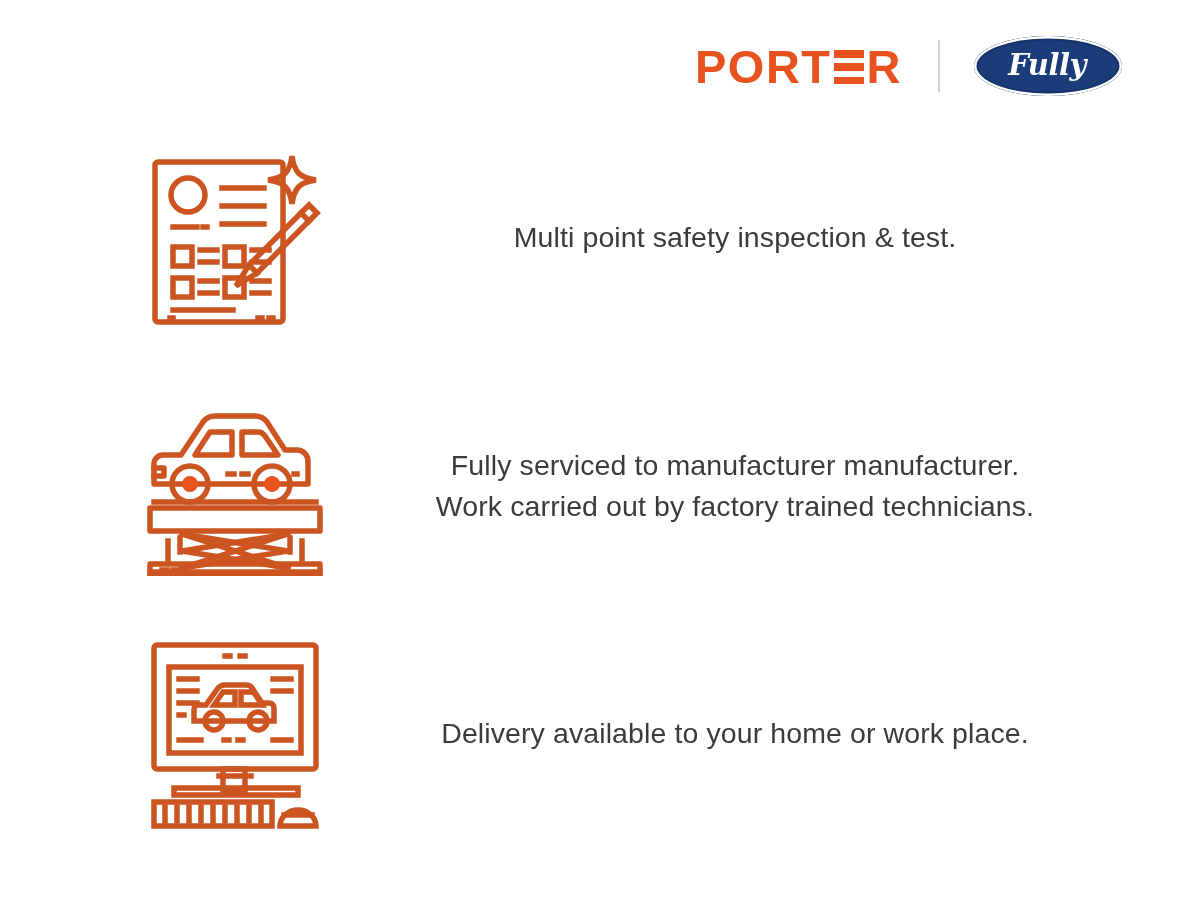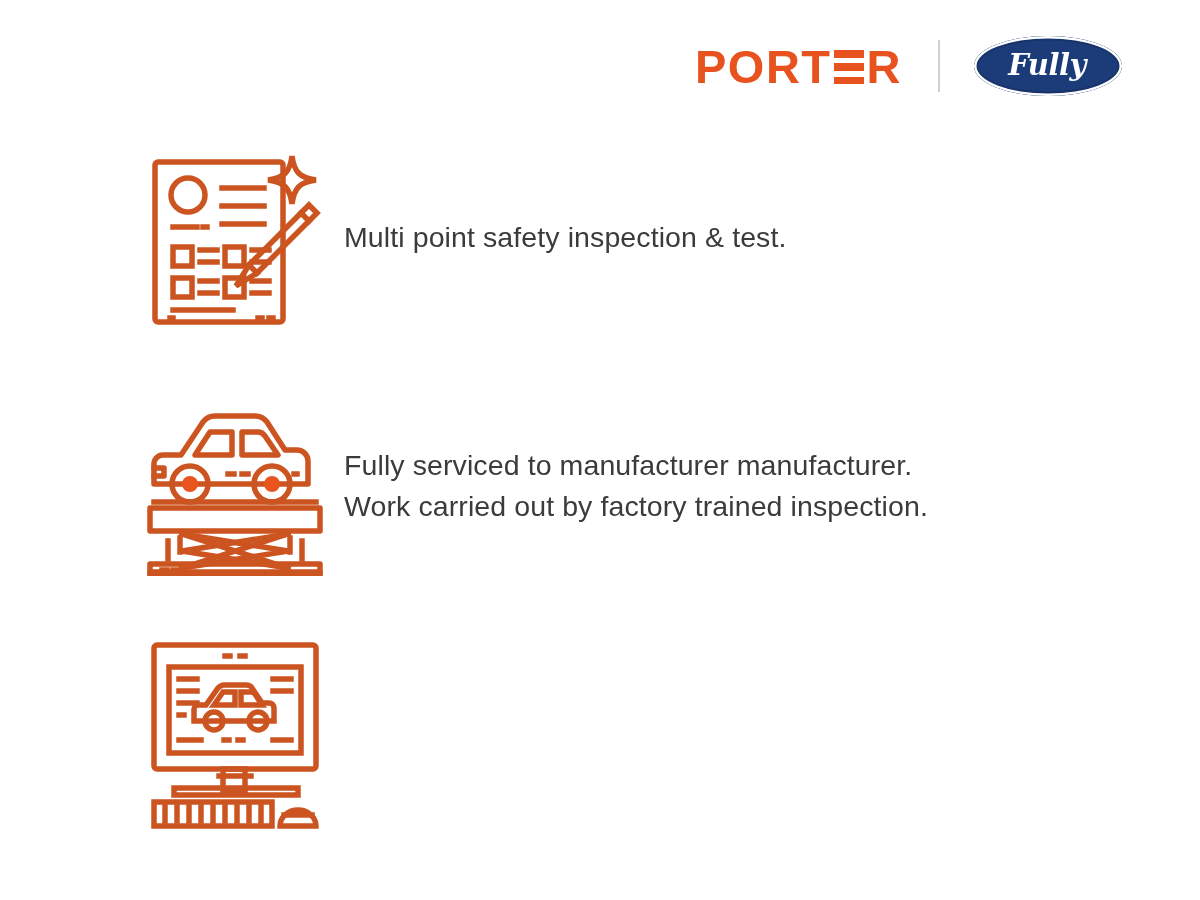--- a/index.html
+++ b/index.html
@@ -101,20 +101,21 @@
     top: -1px;
     left: -1px;
   }
 
   
   .features {
     position: absolute;
     top: 148px;
     left: 146px;
     width: 980px;
+    text-align: center;
   }
   .feature-row {
     display: flex;
     align-items: center;
     height: 180px;
     margin-bottom: 68px;
   }
   .feature-row:last-child { margin-bottom: 0; }
 
   .feature-icon {
@@ -253,21 +254,21 @@
             <path d="M156 145 v18"></path>
 
           <rect x="4" y="176" width="170" height="2"></rect>
           <rect x="4" y="168" width="170" height="12"></rect>
           <path d="M16 174 h5"></path>
             <path d="M27 174 h5"></path>
         </svg>
       </div>
       <div class="feature-text">
         <span class="line">Fully serviced to manufacturer manufacturer.</span>
-        <span class="line">Work carried out by factory trained inspection.</span>
+        <span class="line">Work carried out by factory trained technicians.</span>
       </div>
     </div>
 
     <div class="feature-row">
       <div class="feature-icon">
         <svg width="178" height="190" viewBox="0 0 178 190" fill="none" stroke="#CC5420" stroke-width="5.5" stroke-linecap="square" stroke-linejoin="miter">
 
           <rect x="8" y="6" width="162" height="124" rx="3"></rect>
 
           <path d="M79 17 h5"></path>
@@ -308,16 +309,19 @@
             <path d="M67 168 v14"></path>
             <path d="M79 168 v14"></path>
           <path d="M91 168 v14"></path>
             <path d="M103 168 v14"></path>
             <path d="M115 168 v14"></path>
 
           <path d="M134 187 a18 16 0 0 1 36 0 z"></path>
           <path d="M138 176 h28"></path>
         </svg>
       </div>
+      <div class="feature-text">
+        <span class="line">Delivery available to your home or work place.</span>
+      </div>
     </div>
 
   </div>
 </div>
 
 </body></html>

